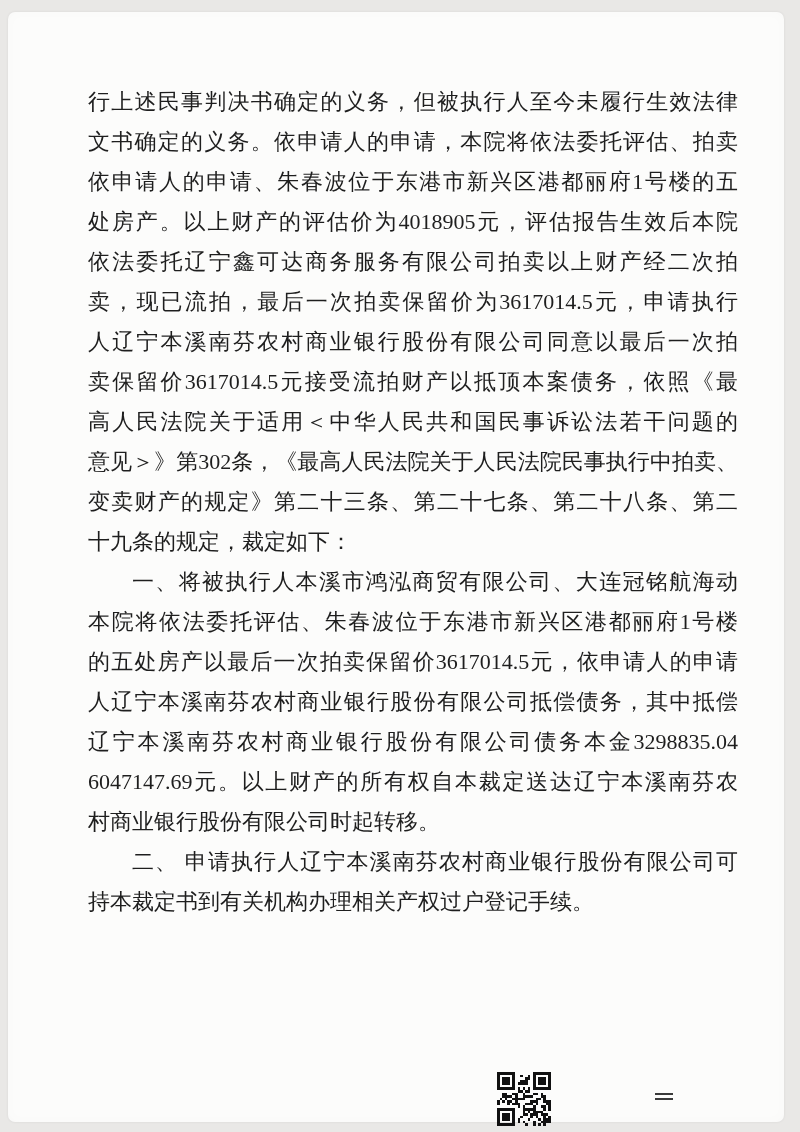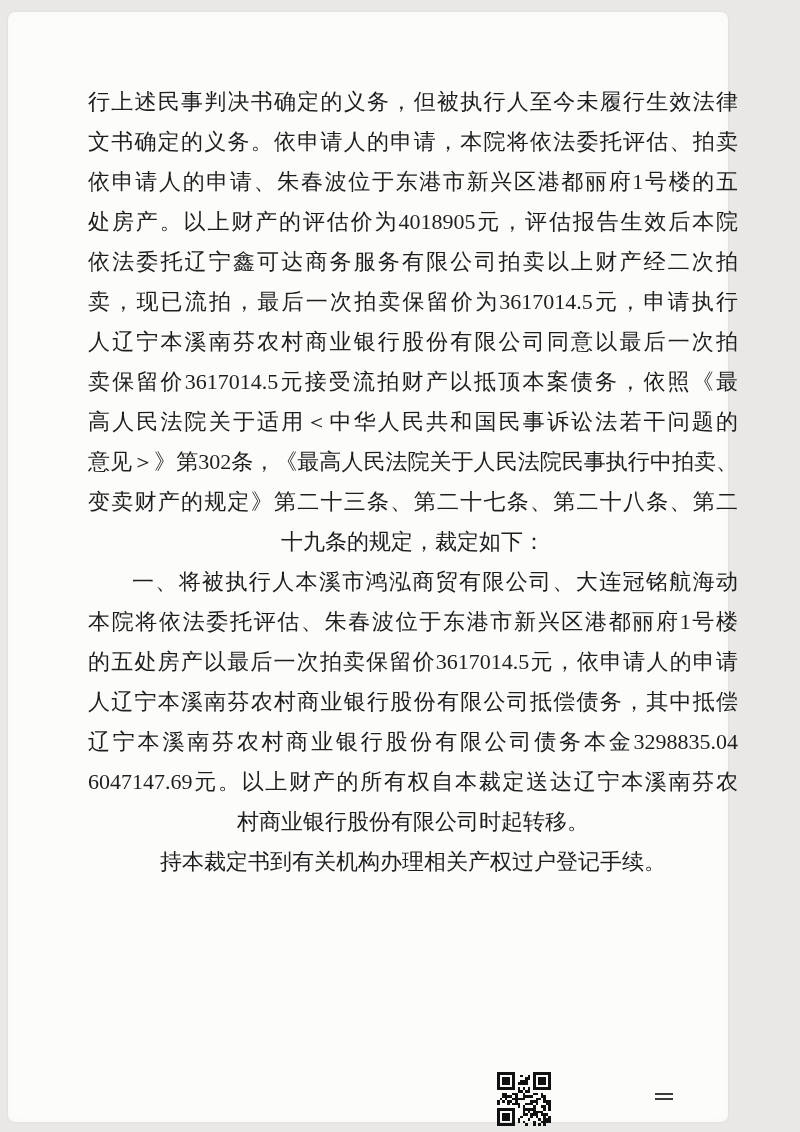--- a/index.html
+++ b/index.html
@@ -6,37 +6,37 @@
   html,body { width:800px; height:1132px; }
   body {
     position:relative;
     background:#e9e8e6;
     font-family:"Liberation Serif","DejaVu Serif",serif;
     overflow:hidden;
   }
   .paper {
     position:absolute;
     left:8px; top:12px;
-    width:720px; height:1110px;
+    width:776px; height:1110px;
     background:#fcfcfb;
     border-radius:7px;
     box-shadow:0 0 3px rgba(0,0,0,0.07), inset 0 0 14px rgba(0,0,0,0.015);
   }
   .text-block {
     position:absolute;
     left:80px; top:70px;
     width:650px;
     color:#1e1e1e;
   }
   .line {
     font-size:22px;
     line-height:40px;
     height:40px;
     letter-spacing:0;
-    text-align:center;
+    text-align:left;
     white-space:normal;
     text-rendering:optimizeLegibility;
   }
   .line.full {
     text-align:justify;
     text-align-last:justify;
   }
   .line.indent { text-indent:2em; }
   .qr {
     position:absolute;
@@ -75,20 +75,21 @@
       <div class="line full">意见＞》第302条，《最高人民法院关于人民法院民事执行中拍卖、</div>
       <div class="line full">变卖财产的规定》第二十三条、第二十七条、第二十八条、第二</div>
       <div class="line">十九条的规定，裁定如下：</div>
       <div class="line full indent">一、将被执行人本溪市鸿泓商贸有限公司、大连冠铭航海动</div>
       <div class="line full">本院将依法委托评估、朱春波位于东港市新兴区港都丽府1号楼</div>
       <div class="line full">的五处房产以最后一次拍卖保留价3617014.5元，依申请人的申请</div>
       <div class="line full">人辽宁本溪南芬农村商业银行股份有限公司抵偿债务，其中抵偿</div>
       <div class="line full">辽宁本溪南芬农村商业银行股份有限公司债务本金3298835.04</div>
       <div class="line full">6047147.69元。以上财产的所有权自本裁定送达辽宁本溪南芬农</div>
       <div class="line">村商业银行股份有限公司时起转移。</div>
+      <div class="line full indent">二、 申请执行人辽宁本溪南芬农村商业银行股份有限公司可</div>
       <div class="line">持本裁定书到有关机构办理相关产权过户登记手续。</div>
     </div>
   <div class="qr">
       <svg viewBox="0 0 21 21" xmlns="http://www.w3.org/2000/svg" fill="#111">
         <rect x="0" y="0" width="1" height="1"></rect>
         <rect x="1" y="0" width="1" height="1"></rect>
         <rect x="2" y="0" width="1" height="1"></rect>
         <rect x="3" y="0" width="1" height="1"></rect>
         <rect x="4" y="0" width="1" height="1"></rect>
         <rect x="5" y="0" width="1" height="1"></rect>

